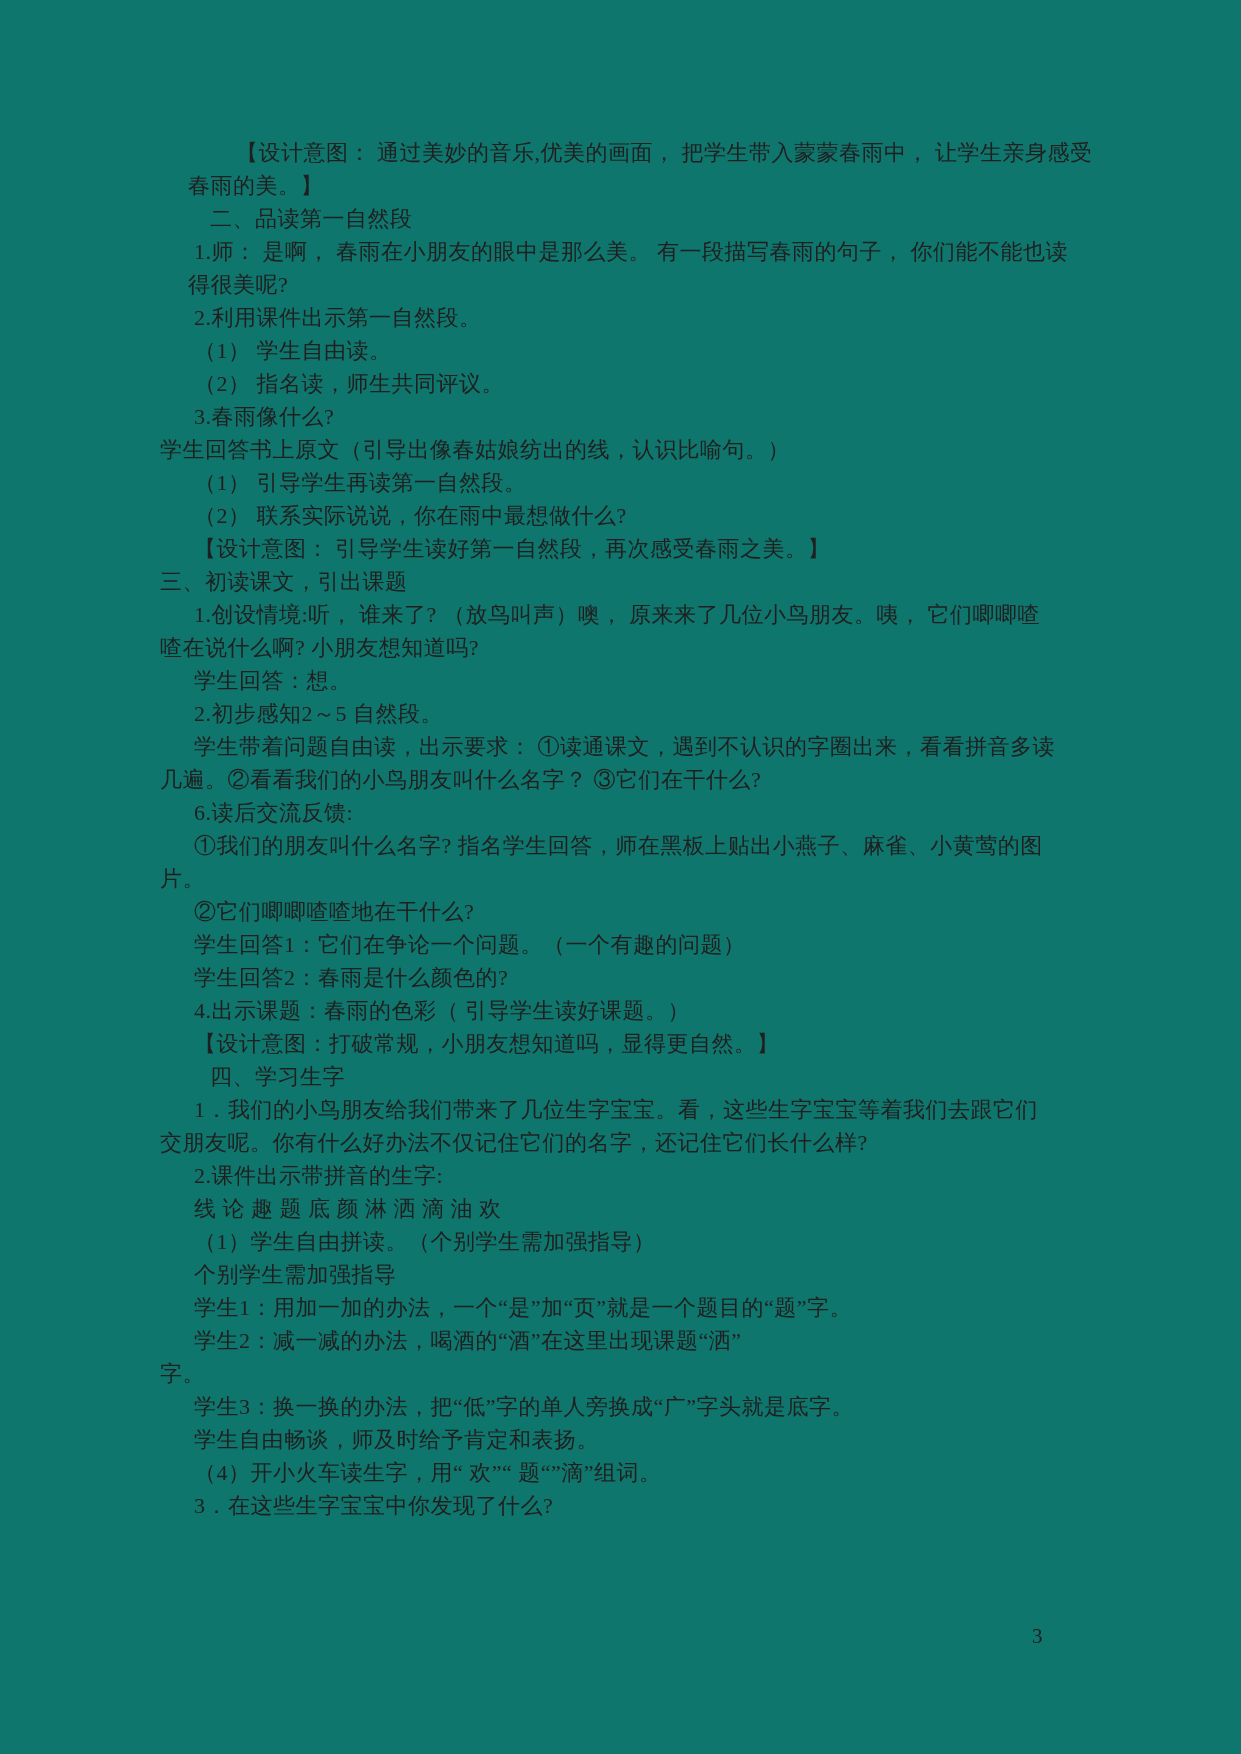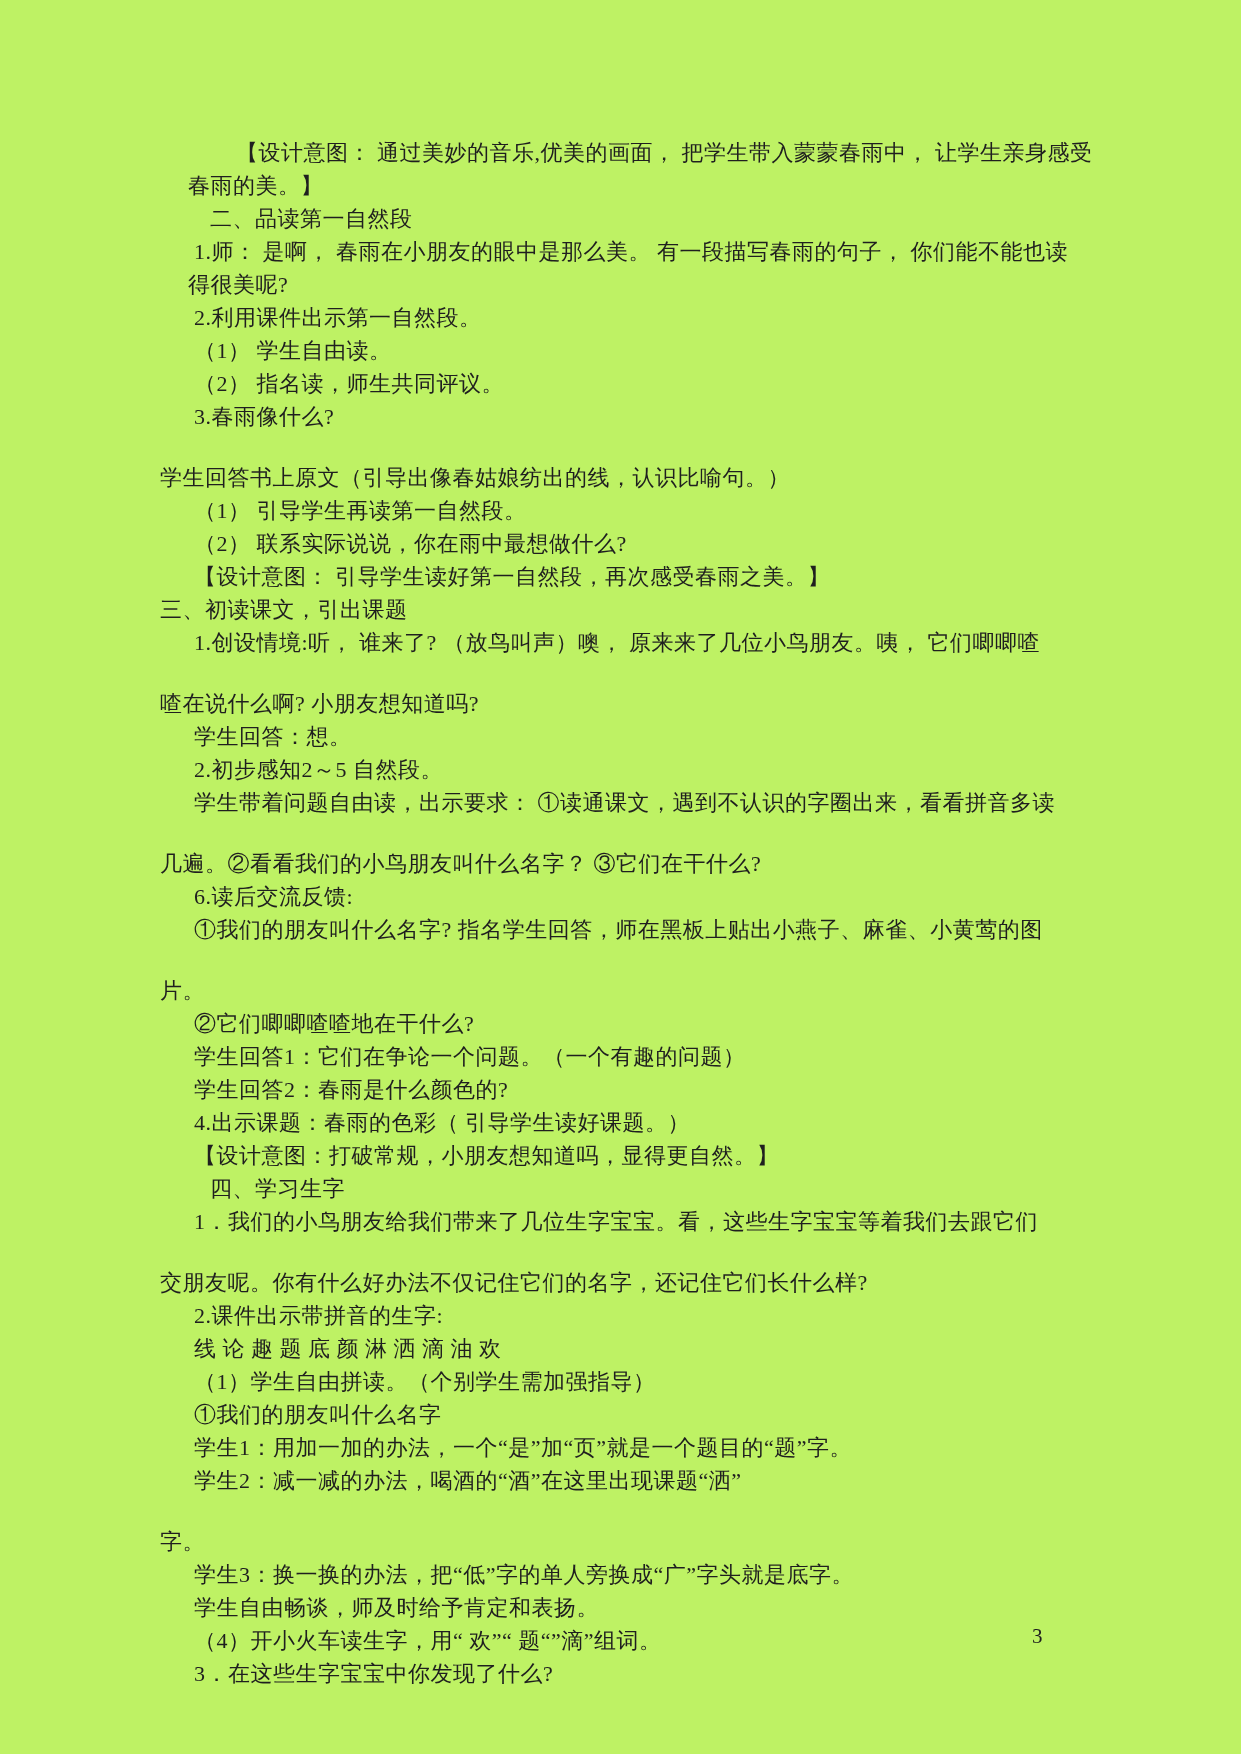--- a/index.html
+++ b/index.html
@@ -4,40 +4,40 @@
 <style>
   html, body {
     margin: 0;
     padding: 0;
     background: #ffffff;
   }
   .page {
     position: relative;
     width: 1241px;
     height: 1754px;
-    background: #bef264;
+    background: #0f766e;
     font-family: "Liberation Serif", "DejaVu Serif", serif;
     color: #1f1f1f;
     overflow: hidden;
   }
   .text-content {
     position: absolute;
     left: 160px;
     top: 136px;
     width: 960px;
   }
   .ln {
     font-size: 22px;
     line-height: 33px;
     height: 33px;
     white-space: nowrap;
     letter-spacing: 0.5px;
   }
   
-  .ind0 { margin-left: 0; margin-top: 28px; }
+  .ind0 { margin-left: 0; }
   .ind1 { }
   .ind2 { margin-left: 28px; }
   .ind3 { margin-left: 50px; }
   .ind4 { margin-left: 34px; }
   .ind5 { margin-left: 76px; }
   .page-number {
     position: absolute;
     left: 1032px;
     top: 1620px;
     font-size: 21px;
@@ -77,21 +77,21 @@
     <div class="ln ind4">学生回答1：它们在争论一个问题。（一个有趣的问题）</div>
     <div class="ln ind4">学生回答2：春雨是什么颜色的?</div>
     <div class="ln ind4">4.出示课题：春雨的色彩（ 引导学生读好课题。）</div>
     <div class="ln ind4">【设计意图：打破常规，小朋友想知道吗，显得更自然。】</div>
     <div class="ln ind3">四、学习生字</div>
     <div class="ln ind4">1．我们的小鸟朋友给我们带来了几位生字宝宝。看，这些生字宝宝等着我们去跟它们</div>
     <div class="ln ind0">交朋友呢。你有什么好办法不仅记住它们的名字，还记住它们长什么样?</div>
     <div class="ln ind4">2.课件出示带拼音的生字:</div>
     <div class="ln ind4">线 论 趣 题 底 颜 淋 洒 滴 油 欢</div>
     <div class="ln ind4">（1）学生自由拼读。（个别学生需加强指导）</div>
-    <div class="ln ind4">①我们的朋友叫什么名字</div>
+    <div class="ln ind4">个别学生需加强指导</div>
     <div class="ln ind4">学生1：用加一加的办法，一个“是”加“页”就是一个题目的“题”字。</div>
     <div class="ln ind4">学生2：减一减的办法，喝酒的“酒”在这里出现课题“洒”</div>
     <div class="ln ind0">字。</div>
     <div class="ln ind4">学生3：换一换的办法，把“低”字的单人旁换成“广”字头就是底字。</div>
     <div class="ln ind4">学生自由畅谈，师及时给予肯定和表扬。</div>
     <div class="ln ind4">（4）开小火车读生字，用“ 欢”“ 题“”滴”组词。</div>
     <div class="ln ind4">3．在这些生字宝宝中你发现了什么?</div>
   </div>
   <div class="page-number">3</div>
 </div>

